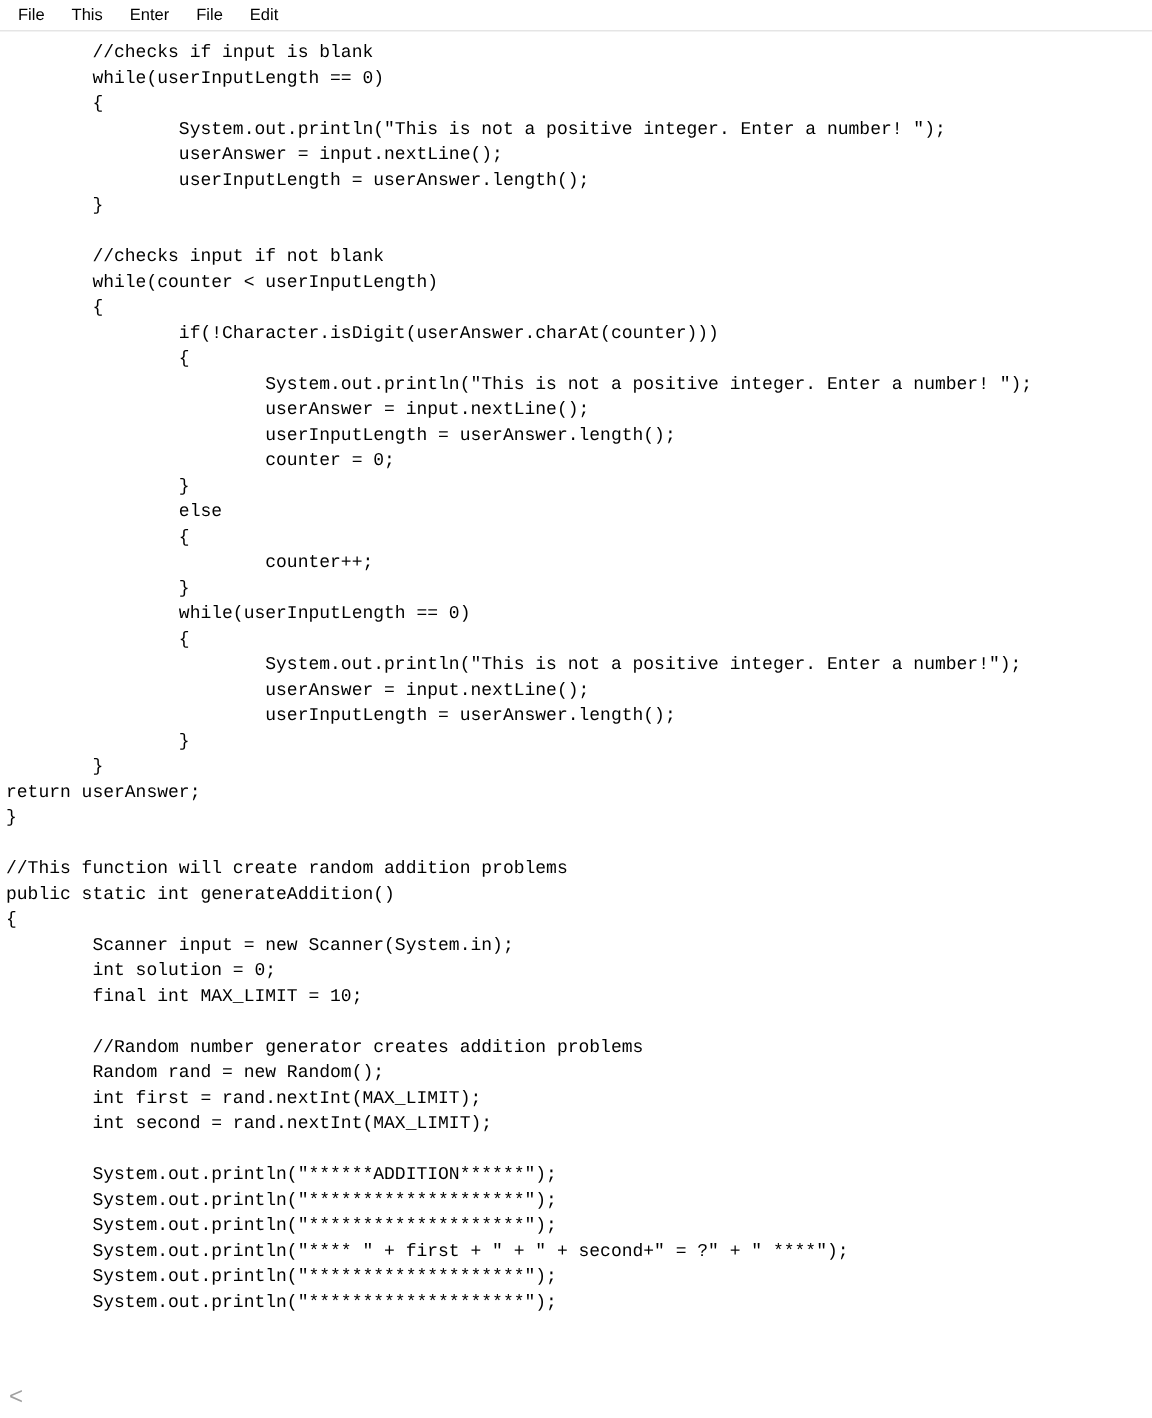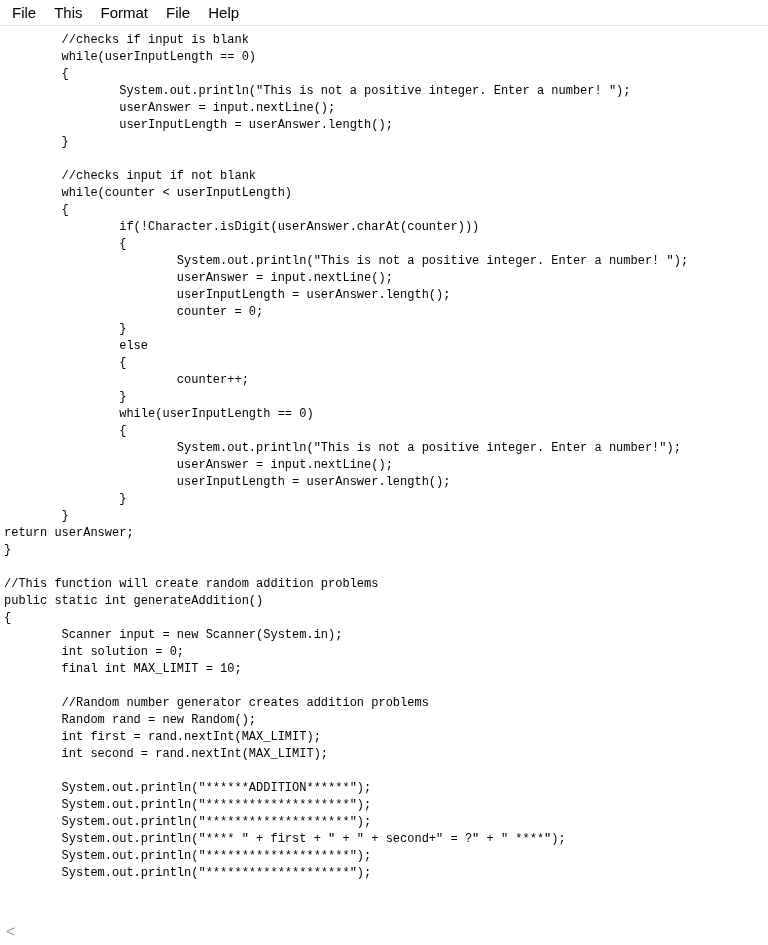--- a/index.html
+++ b/index.html
@@ -8,21 +8,21 @@
       height: 945px;
       font-family: 'Segoe UI', Tahoma, sans-serif;
       background: #fff;
       overflow: hidden;
     }
     .menubar {
       display: flex;
       gap: 2px;
       padding: 2px 4px;
       border-bottom: 1px solid #e5e5e5;
-      font-size: 15px;
+      font-size: 11px;
       color: #000;
     }
     .menubar-item {
       padding: 2px 8px;
       cursor: default;
     }
     .editor {
       font-family: Consolas, 'Courier New', monospace;
       font-size: 12px;
       line-height: 17px;
@@ -38,23 +38,23 @@
       color: #a0a0a0;
       font-size: 16px;
     }
   </style>
 </head>
 <body>
 
 <div class="menubar">
   <div class="menubar-item">File</div>
   <div class="menubar-item">This</div>
-  <div class="menubar-item">Format</div>
+  <div class="menubar-item">Enter</div>
   <div class="menubar-item">File</div>
-  <div class="menubar-item">Help</div>
+  <div class="menubar-item">Edit</div>
 </div>
 
 <div class="editor" id="code-editor">        //checks if input is blank
         while(userInputLength == 0)
         {
                 System.out.println("This is not a positive integer. Enter a number! ");
                 userAnswer = input.nextLine();
                 userInputLength = userAnswer.length();
         }
 

